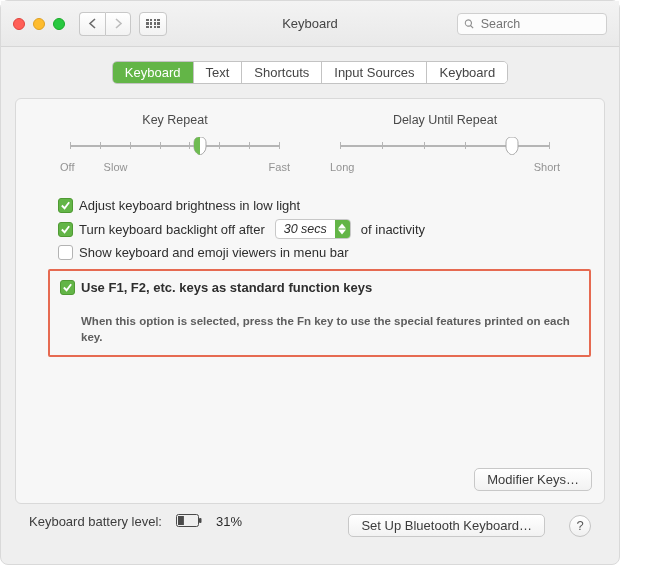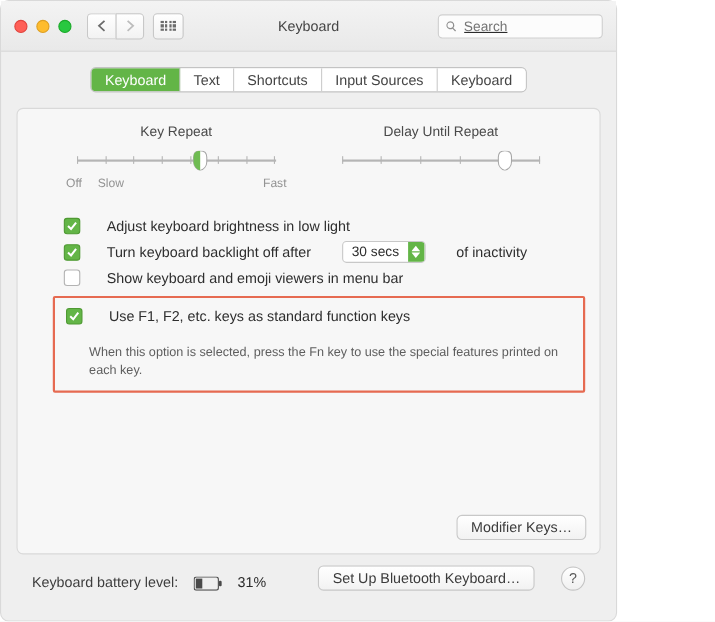--- a/index.html
+++ b/index.html
@@ -7,21 +7,21 @@
     margin: 0;
     font-family: -apple-system, "Helvetica Neue", Helvetica, Arial, sans-serif;
     font-size: 13px;
     color: #2b2b2b;
     background: #fff;
     width: 650px;
     height: 565px;
     overflow: hidden;
   }
   .window {
-    width: 561px;
+    width: 620px;
     height: 565px;
     background: #efefef;
     border: 1px solid #d9d9d9;
     border-radius: 8px;
   }
   .titlebar {
     height: 46px;
     display: flex;
     align-items: center;
     padding: 0 12px;
@@ -49,21 +49,21 @@
     background: linear-gradient(#ffffff,#f2f2f2);
     border: 1px solid #c8c8c8; border-radius: 4px;
     display:flex; align-items:center; justify-content:center;
   }
   .grid-icon { display:grid; grid-template-columns:repeat(4,2.4px); grid-template-rows:repeat(3,2.4px); gap:1.2px; }
   .grid-icon span { background:#6b6b6b; width:2.4px; height:2.4px; }
   .win-title {
     position:absolute; left:0; right:0; text-align:center;
     font-size:13px; color:#454545; pointer-events:none;
   }
-  .search-wrap { margin-left:auto;text-decoration:underline; }
+  .search-wrap { margin-left:auto; }
   .search {
     width: 150px; height:22px;
     background: #fcfcfc;
     border: 1px solid #cfcfcf;
     border-radius: 4px;
     display:flex; align-items:center;
     padding: 0 6px; gap:4px;
     color:#8f8f8f; font-size:12.5px;
   }
   .search svg { width:12px; height:12px; fill:#8f8f8f; }
@@ -117,68 +117,69 @@
   .thumb {
     position:absolute; top:0px;
     width:14px; height:18px;
     transform:translateX(-50%);
   }
   .thumb svg { width:14px; height:18px; display:block; }
   .slider-labels { display:flex; justify-content:space-between; font-size:11px; color:#939393; margin-top:6px; }
 
   .options { padding: 4px 18px 0 28px; }
   .opt-row {
-    display:flex; align-items:center; gap:24px;
+    display:flex; align-items:center; gap:6px;
     font-size:13px; color:#2e2e2e;
     padding:3px 0;
   }
   .chk {
     width:15px; height:15px; border:1px solid #b3b3b3; border-radius:3px;
     background:#fff; display:flex; align-items:center; justify-content:center;
     flex-shrink:0;
   }
   .chk.checked { background:#63b547; border-color:#4f9a33; }
   .chk.checked svg { width:11px; height:11px; display:block; }
   .stepper {
     display:inline-flex; align-items:center; margin:0 4px;
     border:1px solid #c8c8c8; border-radius:4px; overflow:hidden;
     background:#fff; height:20px;
   }
-  .stepper .val { padding:0 8px; font-size:12.5px; }
+  .stepper .val { padding:0 8px; font-size:12.5px;font-style:italic; }
   .stepper .arrows {
     display:flex; flex-direction:column;
     background:#63b547; width:15px; height:20px;
     align-items:center; justify-content:center;
   }
   .stepper .arrows svg { width:8px; height:6px; fill:#fff; display:block; }
 
   .highlight-box {
     border:2px solid #e66a51;
     border-radius:2px;
     margin: 6px -1px 0 18px;
     padding:6px 8px 10px 8px;
+    font-weight:bold;
   }
   .highlight-box .opt-row { padding-left:2px; }
   .desc {
     font-size:11.5px; color:#5e5e5e;
     padding-left:23px; line-height:1.35; margin-top:16px;
   }
 
   .mod-btn-wrap {
     position:absolute; bottom:12px; right:12px;
   }
   .mac-btn {
     background:linear-gradient(#ffffff,#f2f2f2);
     border:1px solid #c8c8c8; border-radius:5px;
     padding:3px 12px; font-size:13px; color:#3b3b3b;
     white-space:nowrap;
   }
 
   .footer {
-    display:flex; align-items:flex-end;
+    display:flex; align-items:flex-start;
     padding: 10px 14px 0 14px;
     gap:10px;
   }
   .battery-label { font-size:13px; color:#3d3d3d; }
   .battery-icon {
     display:inline-flex; align-items:center; margin:0 4px;
   }
   .footer-right { margin-left:auto; display:flex; align-items:center; gap:24px; }
   .help-btn {
     width:22px; height:22px; border-radius:50%;
@@ -291,20 +292,24 @@
                 <span></span>
                 <span></span>
                 <span></span>
                 <span></span>
               </div>
             <div class="thumb" id="thumb-delay" style="left: 82%;">
               <svg viewBox="0 0 14 18">
                 <path d="M7 0 C3 0 1 2 1 6 L1 10 C1 14 4 17 7 18 C10 17 13 14 13 10 L13 6 C13 2 11 0 7 0 Z" fill="#ffffff" stroke="#a7a7a7"></path>
               </svg>
             </div>
+          </div>
+          <div class="slider-labels">
+            <span>Long</span>
+            <span>Short</span>
           </div>
         </div>
       </div>
 
       <div class="options">
         <div class="opt-row">
           <div class="chk checked">
             <svg viewBox="0 0 12 12">
                 <path d="M2 6 L5 9 L10 2.5" fill="none" stroke="#fff" stroke-width="2"></path>
               </svg>

